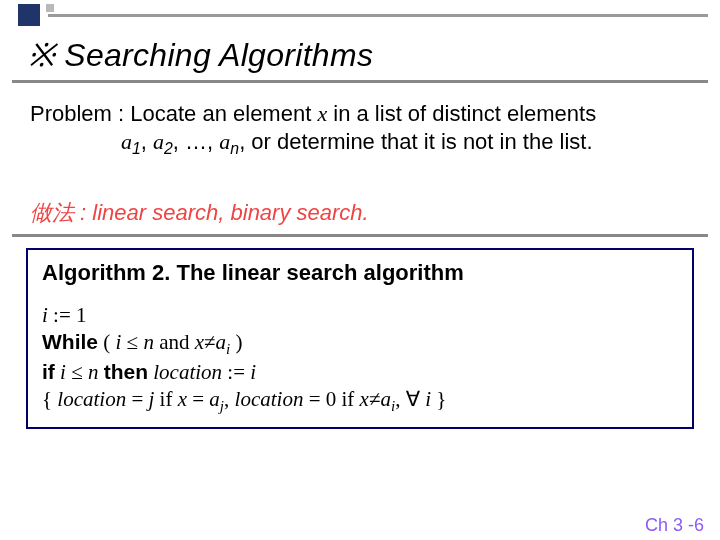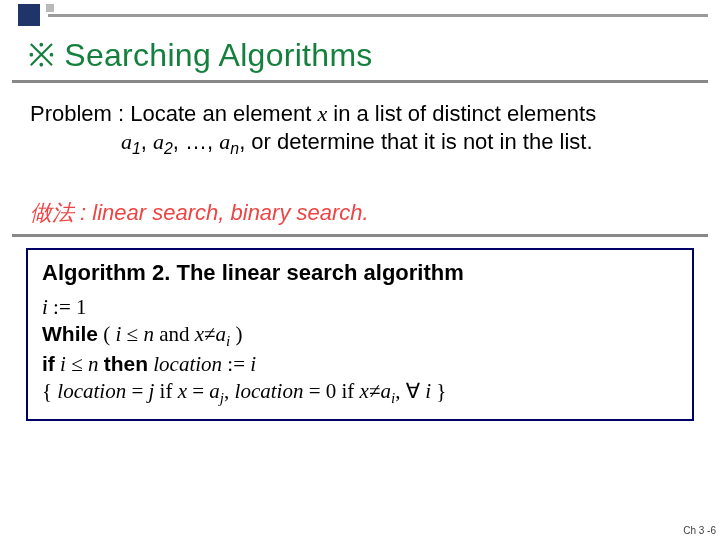--- a/index.html
+++ b/index.html
@@ -41,22 +41,23 @@
     width: 8px;
     height: 8px;
     background: #b9b9b9;
   }
   h1.title {
     position: absolute;
     top: 32px;
     left: 28px;
     font-size: 32px;
     font-weight: normal;
-    color: #15803d;
+    color: #000000;
     letter-spacing: 0.3px;
+    font-style: italic;
   }
   .title-underline {
     position: absolute;
     top: 80px;
     left: 12px;
     right: 12px;
     height: 3px;
     background: #888;
   }
   .problem-block {
@@ -91,35 +92,35 @@
     position: absolute;
     top: 248px;
     left: 26px;
     right: 26px;
     border: 2px solid #000066;
     padding: 10px 14px 10px 14px;
   }
   .algo-title {
     font-size: 22px;
     font-weight: bold;
-    margin-bottom: 8px;
+    margin-bottom: 16px;
   }
   .algo-body {
     font-size: 21px;
     line-height: 1.28;
     font-family: "Times New Roman", serif;
   }
   .algo-body .kw { font-weight: bold; font-family: Arial, sans-serif; }
   .algo-body .line-indent { margin-left: 56px; }
   .footer {
     position: absolute;
     bottom: 4px;
-    right: 4px;
-    font-size: 10px;
-    color: #404040;
+    right: 16px;
+    font-size: 18px;
+    color: #8b5cf6;
   }
   .ital { font-style: italic; font-family: "Times New Roman", serif; }
   sub { font-size: 0.72em; font-style: italic; }
 </style>
 </head>
 <body>
 
 <div class="top-accent">
   <div class="accent-navy"></div>
   <div class="accent-gray-sq"></div>

